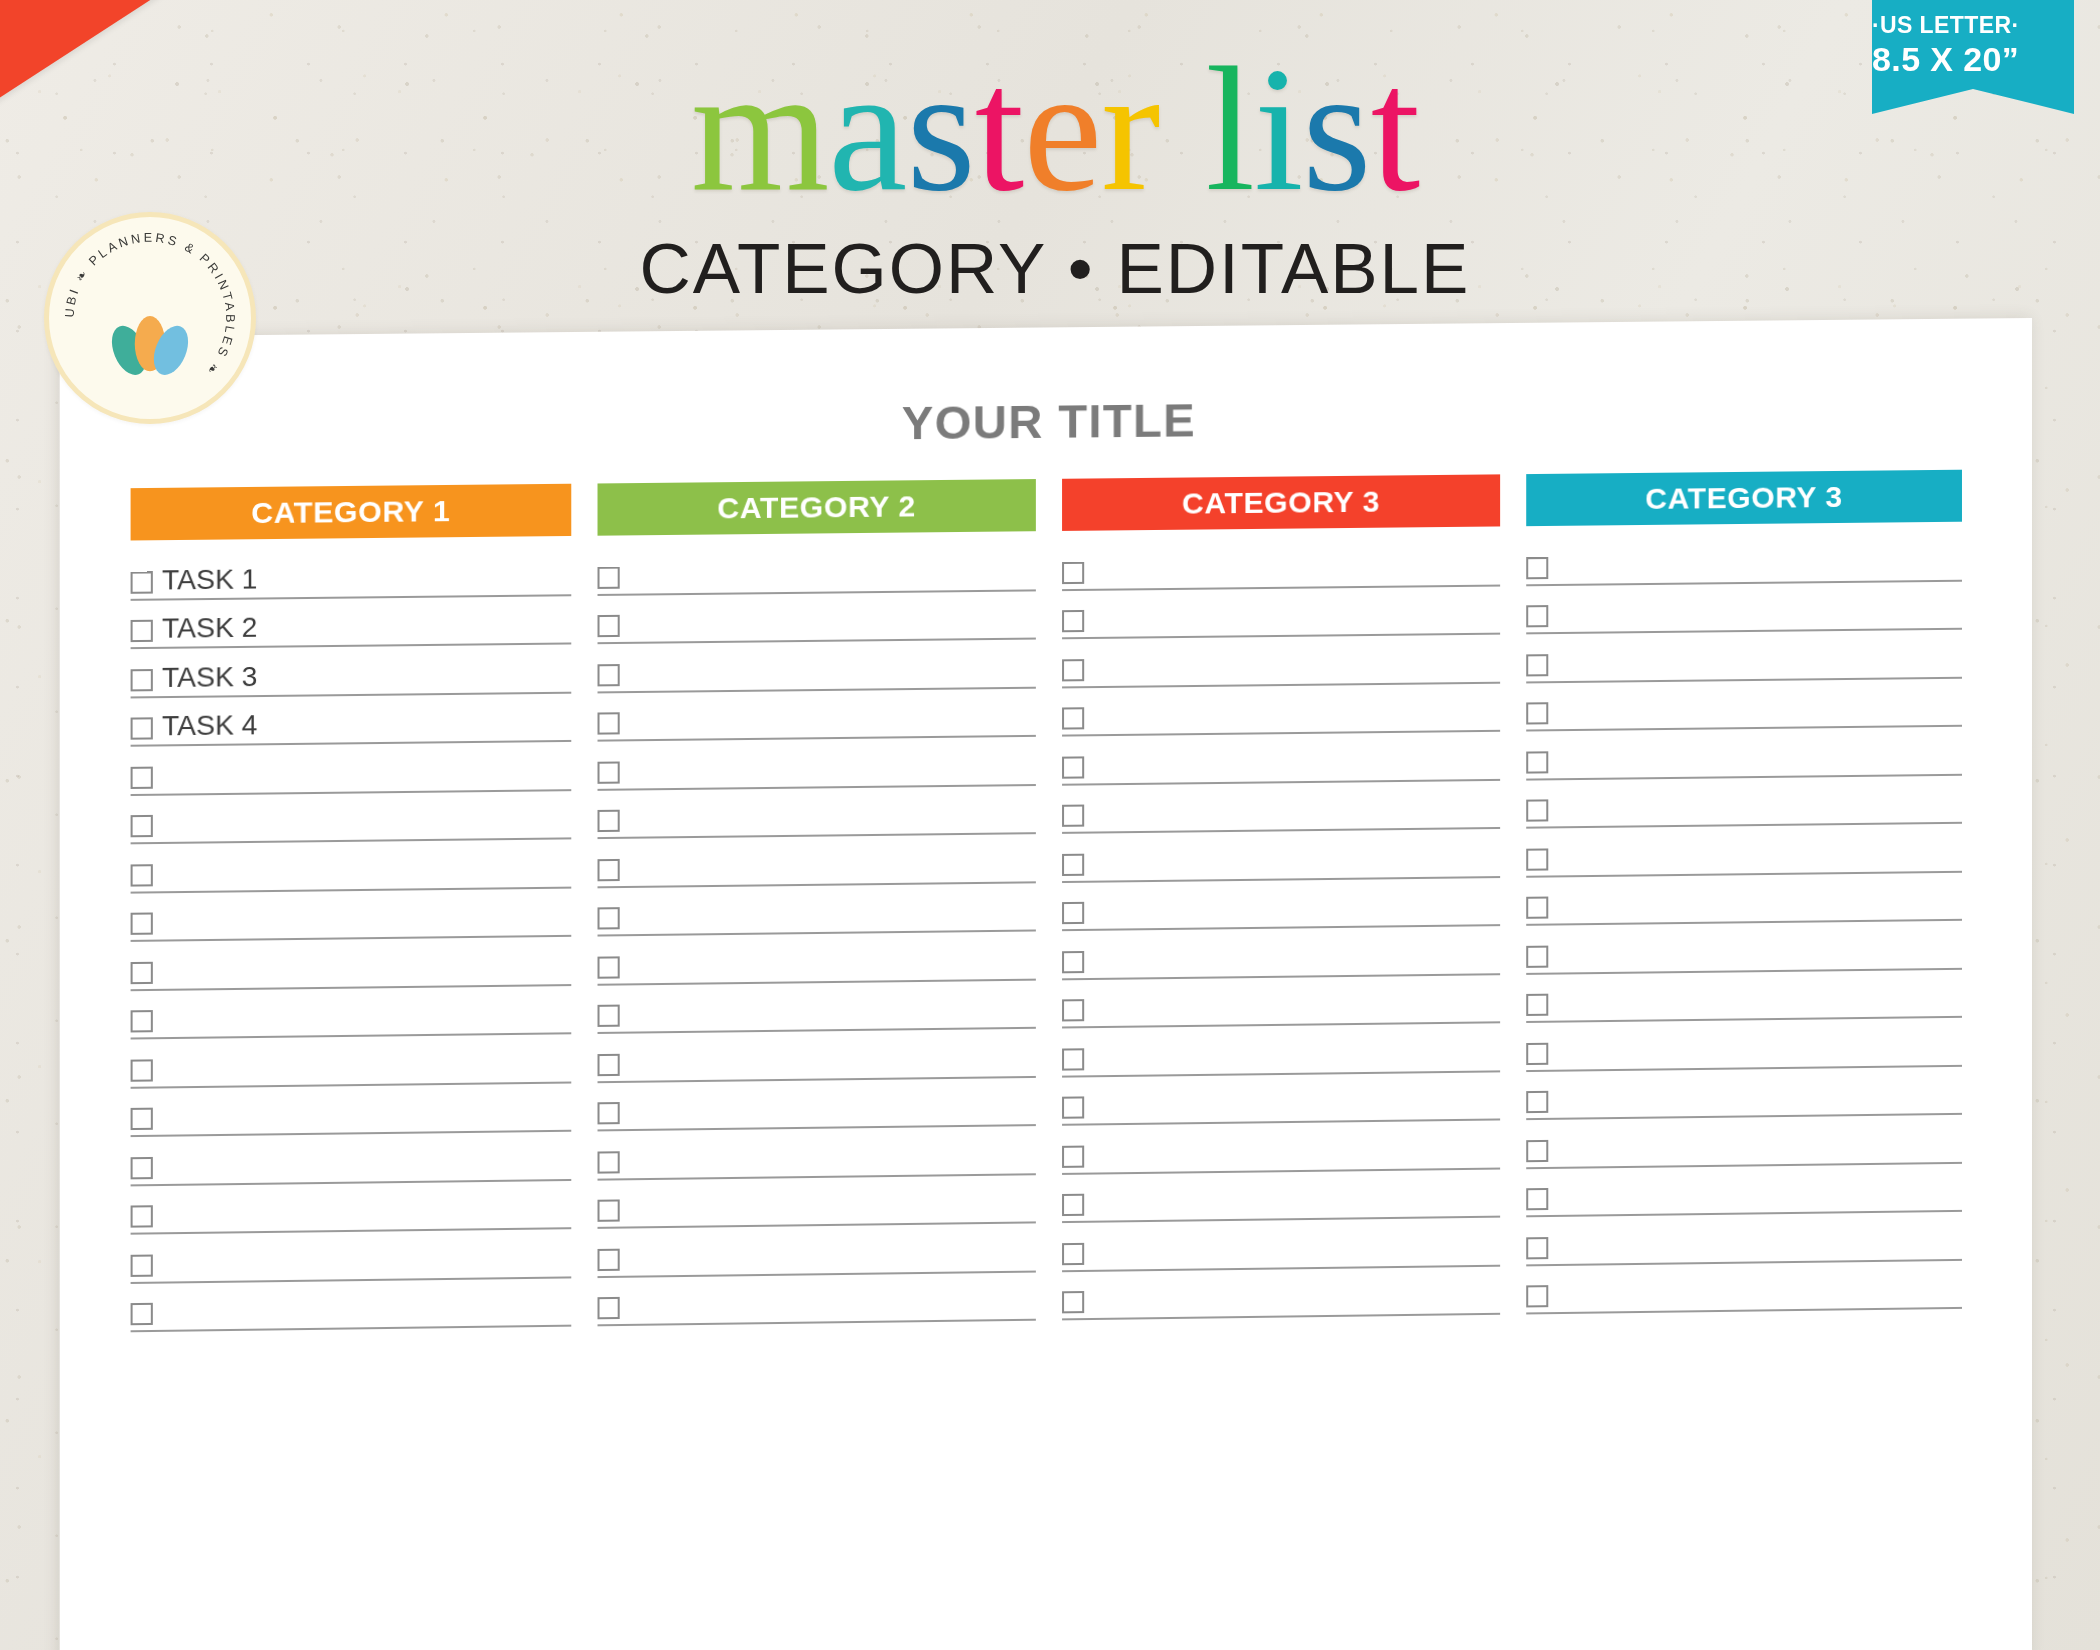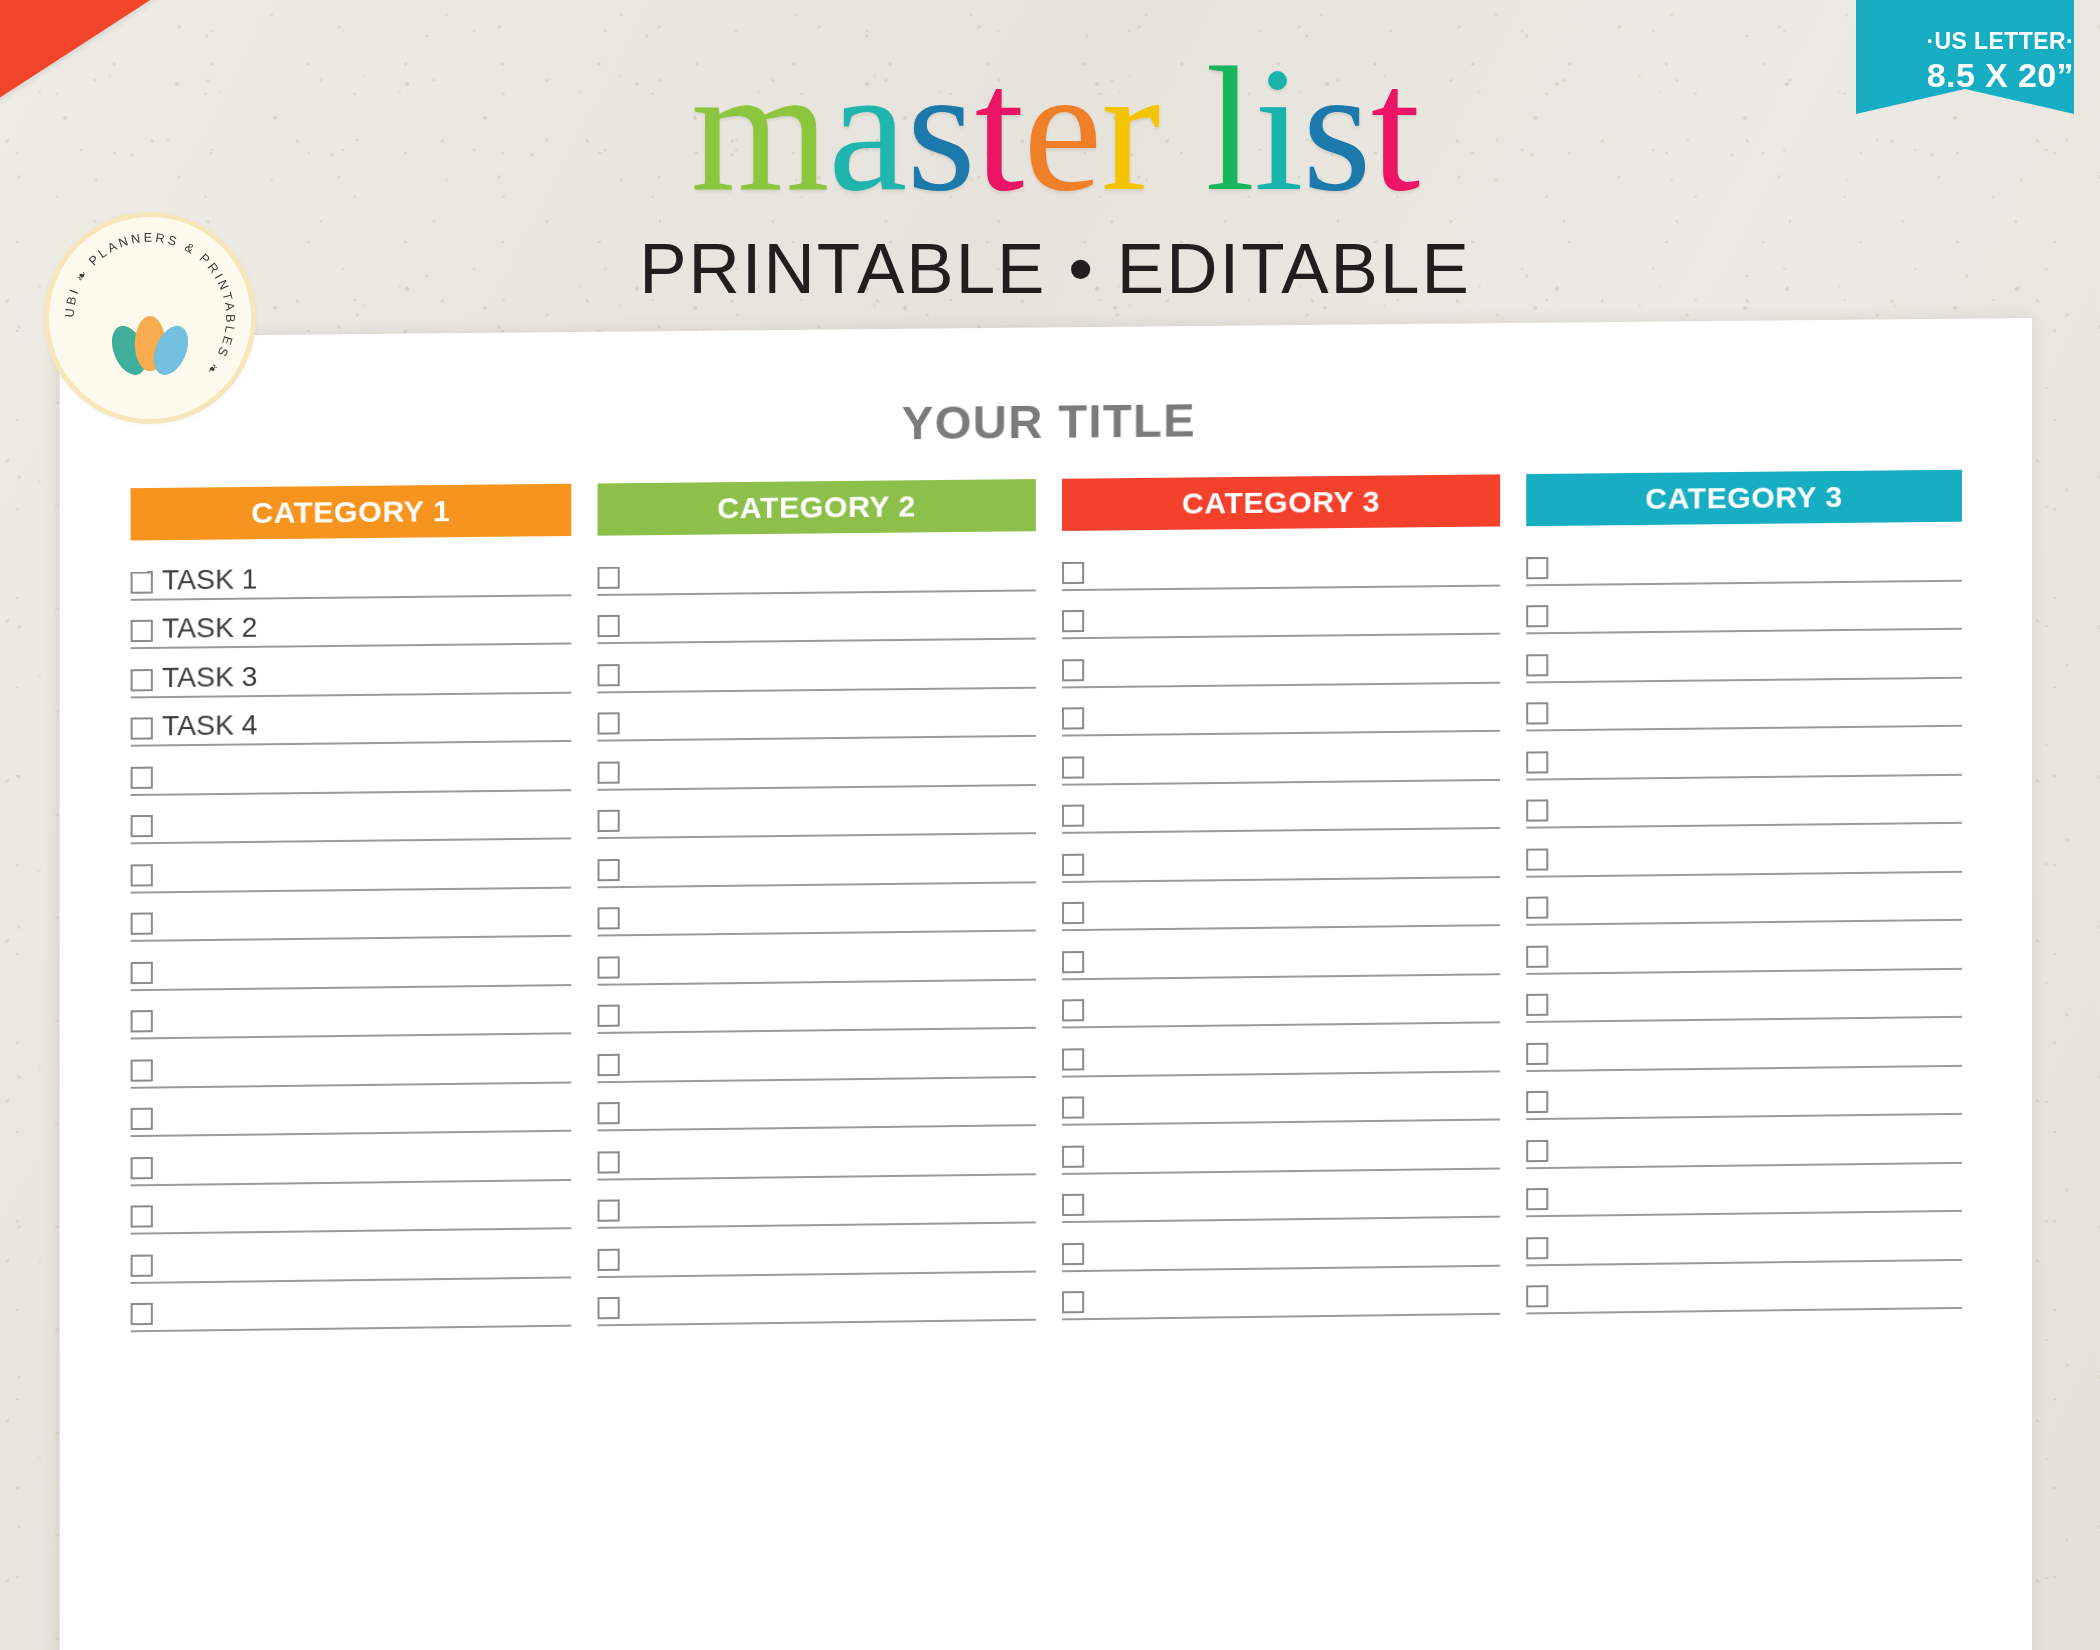--- a/index.html
+++ b/index.html
@@ -74,28 +74,28 @@
     letter-spacing: 2px;
     padding-left: 118px;
     font-family: "Liberation Sans", sans-serif;
   }
 
   
   #letter-badge {
     position: absolute;
     right: 26px;
     top: 0;
-    width: 218px;
+    width: 202px;
     height: 114px;
     background: #17aec4;
     color: #fff;
-    text-align: right;
+    text-align: left;
     z-index: 30;
     clip-path: polygon(0 0, 100% 0, 100% 100%, 50% 78%, 0 100%);
-    padding-top: 28px;
+    padding-top: 12px;
   }
   #letter-badge .line1 {
     font-size: 23px;
     font-weight: bold;
     letter-spacing: .4px;
     line-height: 1.15;
   }
   #letter-badge .line2 {
     font-size: 34px;
     font-weight: bold;
@@ -254,21 +254,21 @@
     <g>
       <ellipse cx="84" cy="140" rx="16" ry="27" transform="rotate(-22 84 140)" fill="#3fae9a"></ellipse>
       <ellipse cx="106" cy="133" rx="16" ry="29" fill="#f5ab4e"></ellipse>
       <ellipse cx="128" cy="140" rx="16" ry="27" transform="rotate(22 128 140)" fill="#72bfe0"></ellipse>
     </g>
   </svg>
 </div>
 
 <div id="heading-wrap">
   <div id="master-list-title"><span style="color: rgb(140, 198, 62);">m</span><span style="color: rgb(33, 181, 176);">a</span><span style="color: rgb(27, 121, 172);">s</span><span style="color: rgb(236, 20, 100);">t</span><span style="color: rgb(240, 127, 42);">e</span><span style="color: rgb(245, 196, 0);">r</span><span class="sp"></span><span style="color: rgb(23, 181, 94);">l</span><span style="color: rgb(23, 179, 172);">i</span><span style="color: rgb(27, 121, 172);">s</span><span style="color: rgb(236, 20, 100);">t</span></div>
-  <div id="subtitle">PRINTABLE • EDITABLE</div>
+  <div id="subtitle">CATEGORY • EDITABLE</div>
 </div>
 
 <div id="sheet-wrap">
   <div id="sheet">
     <div id="your-title">YOUR TITLE</div>
     <div id="columns">
         <div>
           <div class="col-header" style="background: rgb(247, 148, 30);">CATEGORY 1</div>
           <div class="rows">
             <div class="task-row">

